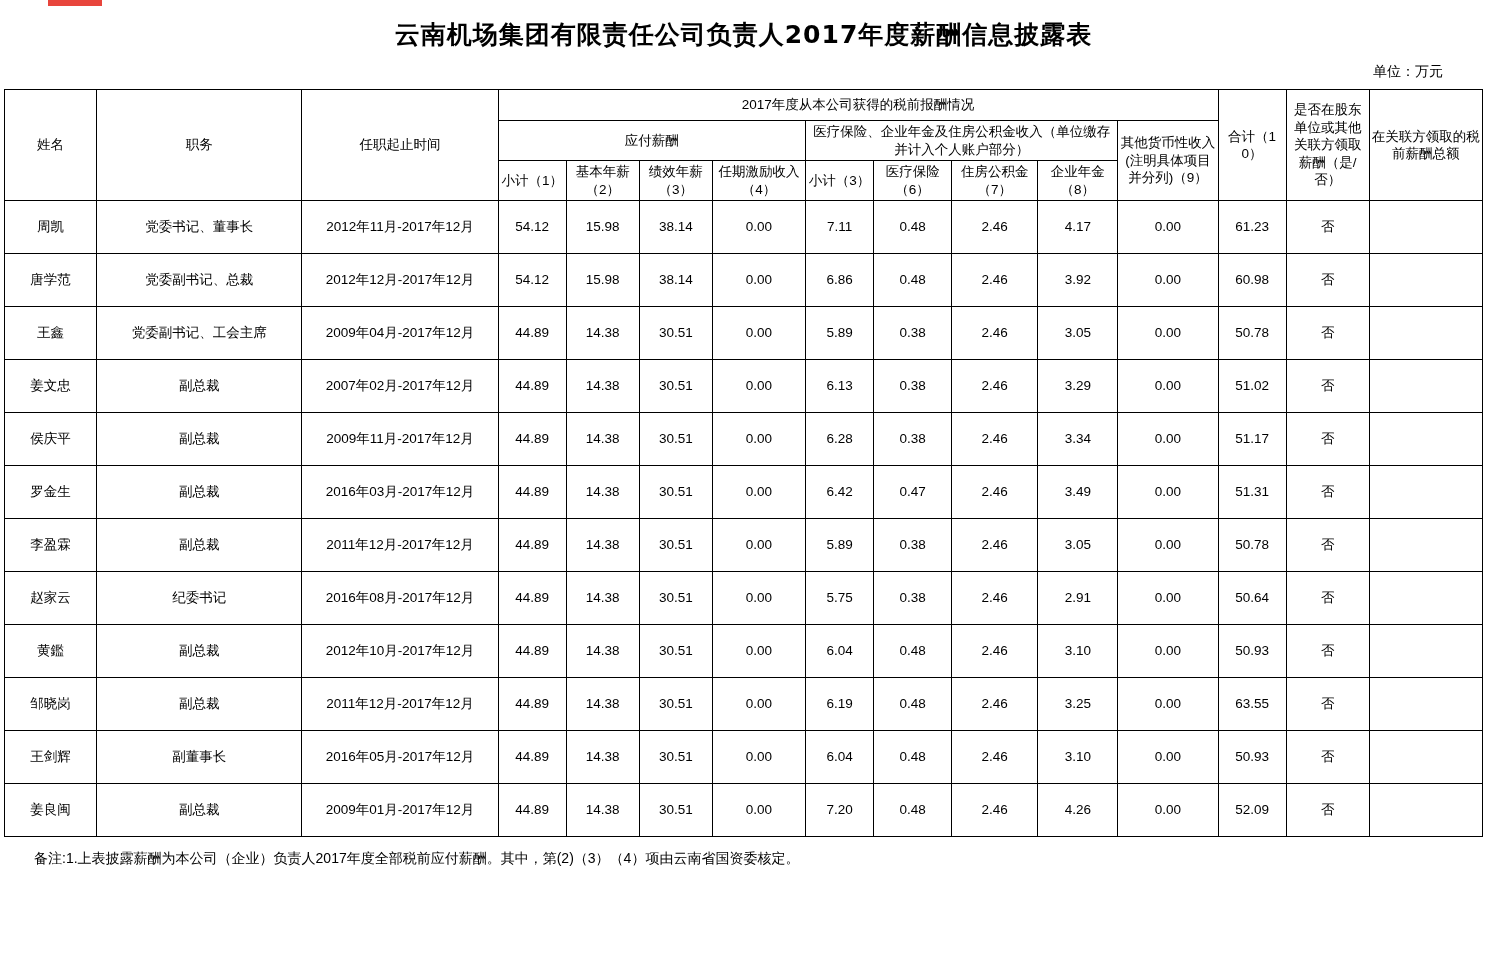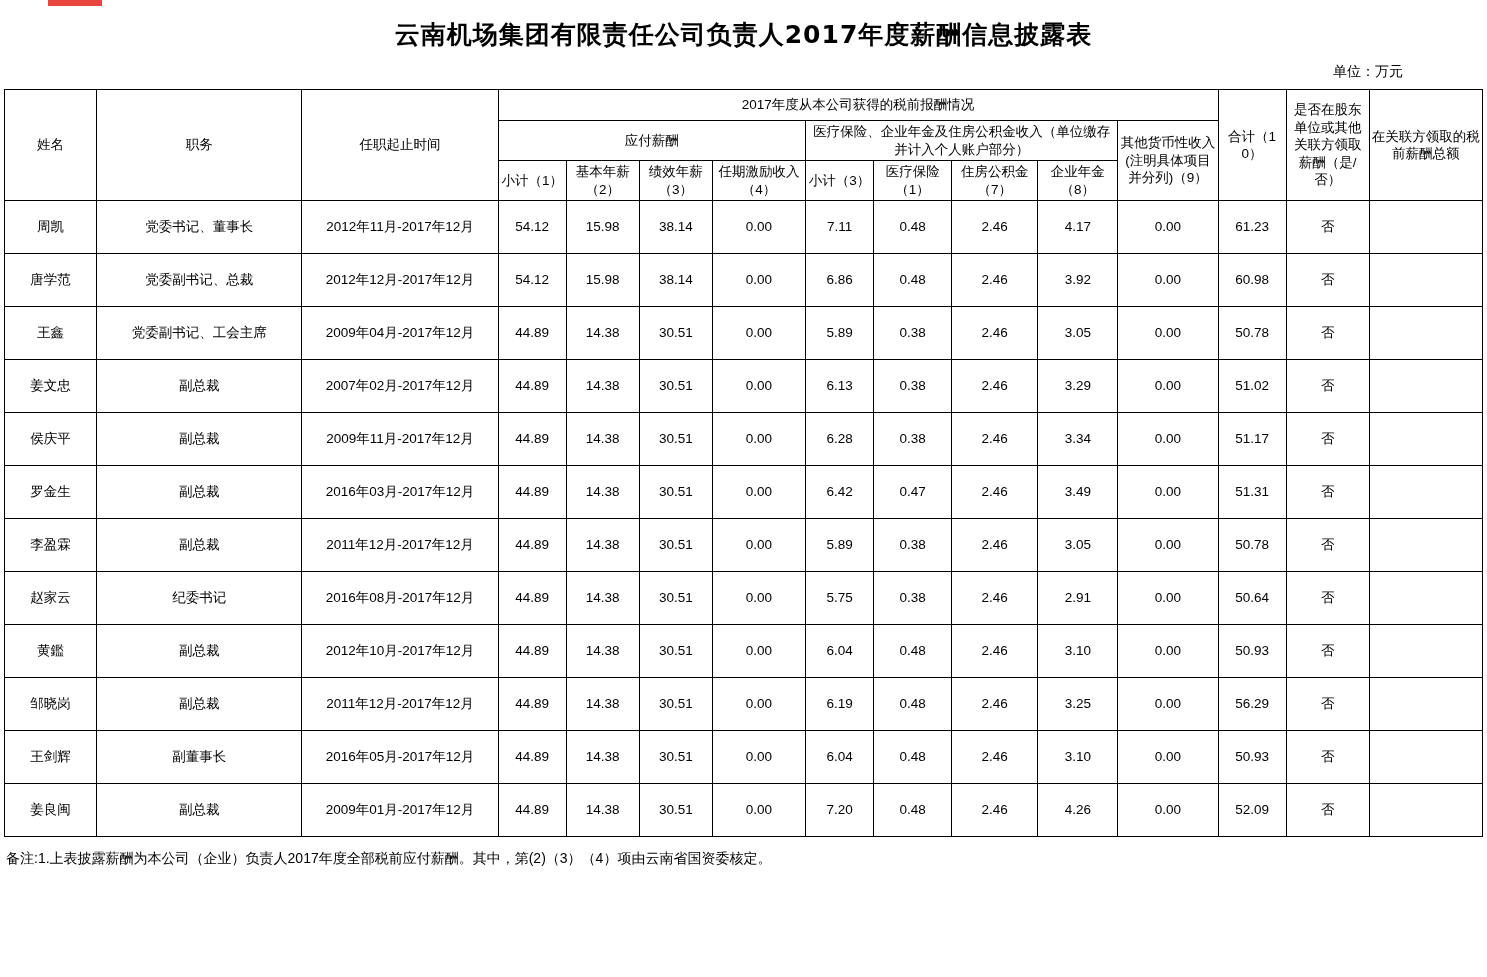--- a/index.html
+++ b/index.html
@@ -33,21 +33,21 @@
     font-size: 25px;
     font-weight: bold;
     letter-spacing: 1px;
     padding-top: 18px;
     padding-bottom: 12px;
     font-family: "DejaVu Sans", "Liberation Sans", sans-serif;
   }
   .unit-line {
     text-align: right;
     font-size: 14px;
-    padding-right: 84px;
+    padding-right: 44px;
     padding-bottom: 8px;
   }
   table.main {
     border-collapse: collapse;
     table-layout: fixed;
     width: 1479px;
     margin: 0 4px;
   }
   table.main th, table.main td {
     border: 1px solid #000000;
@@ -83,20 +83,21 @@
   td.num {
     font-size: 14px;
   }
   .notes {
     font-size: 14px;
     line-height: 1.9;
     padding: 8px 0 0 6px;
   }
   .notes div {
     white-space: pre;
+    margin-left: 28px;
   }
   .note2 {
     padding-left: 28px;
   }
 </style>
 </head>
 <body>
 
 <div class="page">
 
@@ -138,21 +139,21 @@
         <th class="head h-group" colspan="4">应付薪酬</th>
         <th class="head h-sub" colspan="4">医疗保险、企业年金及住房公积金收入（单位缴存并计入个人账户部分）</th>
         <th class="head h-sub" rowspan="2">其他货币性收入(注明具体项目并分列)（9）</th>
       </tr>
       <tr>
         <th class="head h-sub">小计（1）</th>
         <th class="head h-sub">基本年薪（2）</th>
         <th class="head h-sub">绩效年薪（3）</th>
         <th class="head h-sub">任期激励收入（4）</th>
         <th class="head h-sub">小计（3）</th>
-        <th class="head h-sub">医疗保险（1）</th>
+        <th class="head h-sub">医疗保险（6）</th>
         <th class="head h-sub">住房公积金（7）</th>
         <th class="head h-sub">企业年金（8）</th>
       </tr>
     </thead>
     <tbody>
       <tr>
         <td class="row-cell name-cell">周凯</td>
         <td class="row-cell">党委书记、董事长</td>
         <td class="row-cell">2012年11月-2017年12月</td>
         <td class="row-cell num">54.12</td>
@@ -310,21 +311,21 @@
         <td class="row-cell">2011年12月-2017年12月</td>
         <td class="row-cell num">44.89</td>
         <td class="row-cell num">14.38</td>
         <td class="row-cell num">30.51</td>
         <td class="row-cell num">0.00</td>
         <td class="row-cell num">6.19</td>
         <td class="row-cell num">0.48</td>
         <td class="row-cell num">2.46</td>
         <td class="row-cell num">3.25</td>
         <td class="row-cell num">0.00</td>
-        <td class="row-cell num">56.29</td>
+        <td class="row-cell num">63.55</td>
         <td class="row-cell">否</td>
         <td class="row-cell"></td>
       </tr>
       <tr>
         <td class="row-cell name-cell">王剑辉</td>
         <td class="row-cell">副董事长</td>
         <td class="row-cell">2016年05月-2017年12月</td>
         <td class="row-cell num">44.89</td>
         <td class="row-cell num">14.38</td>
         <td class="row-cell num">30.51</td>

